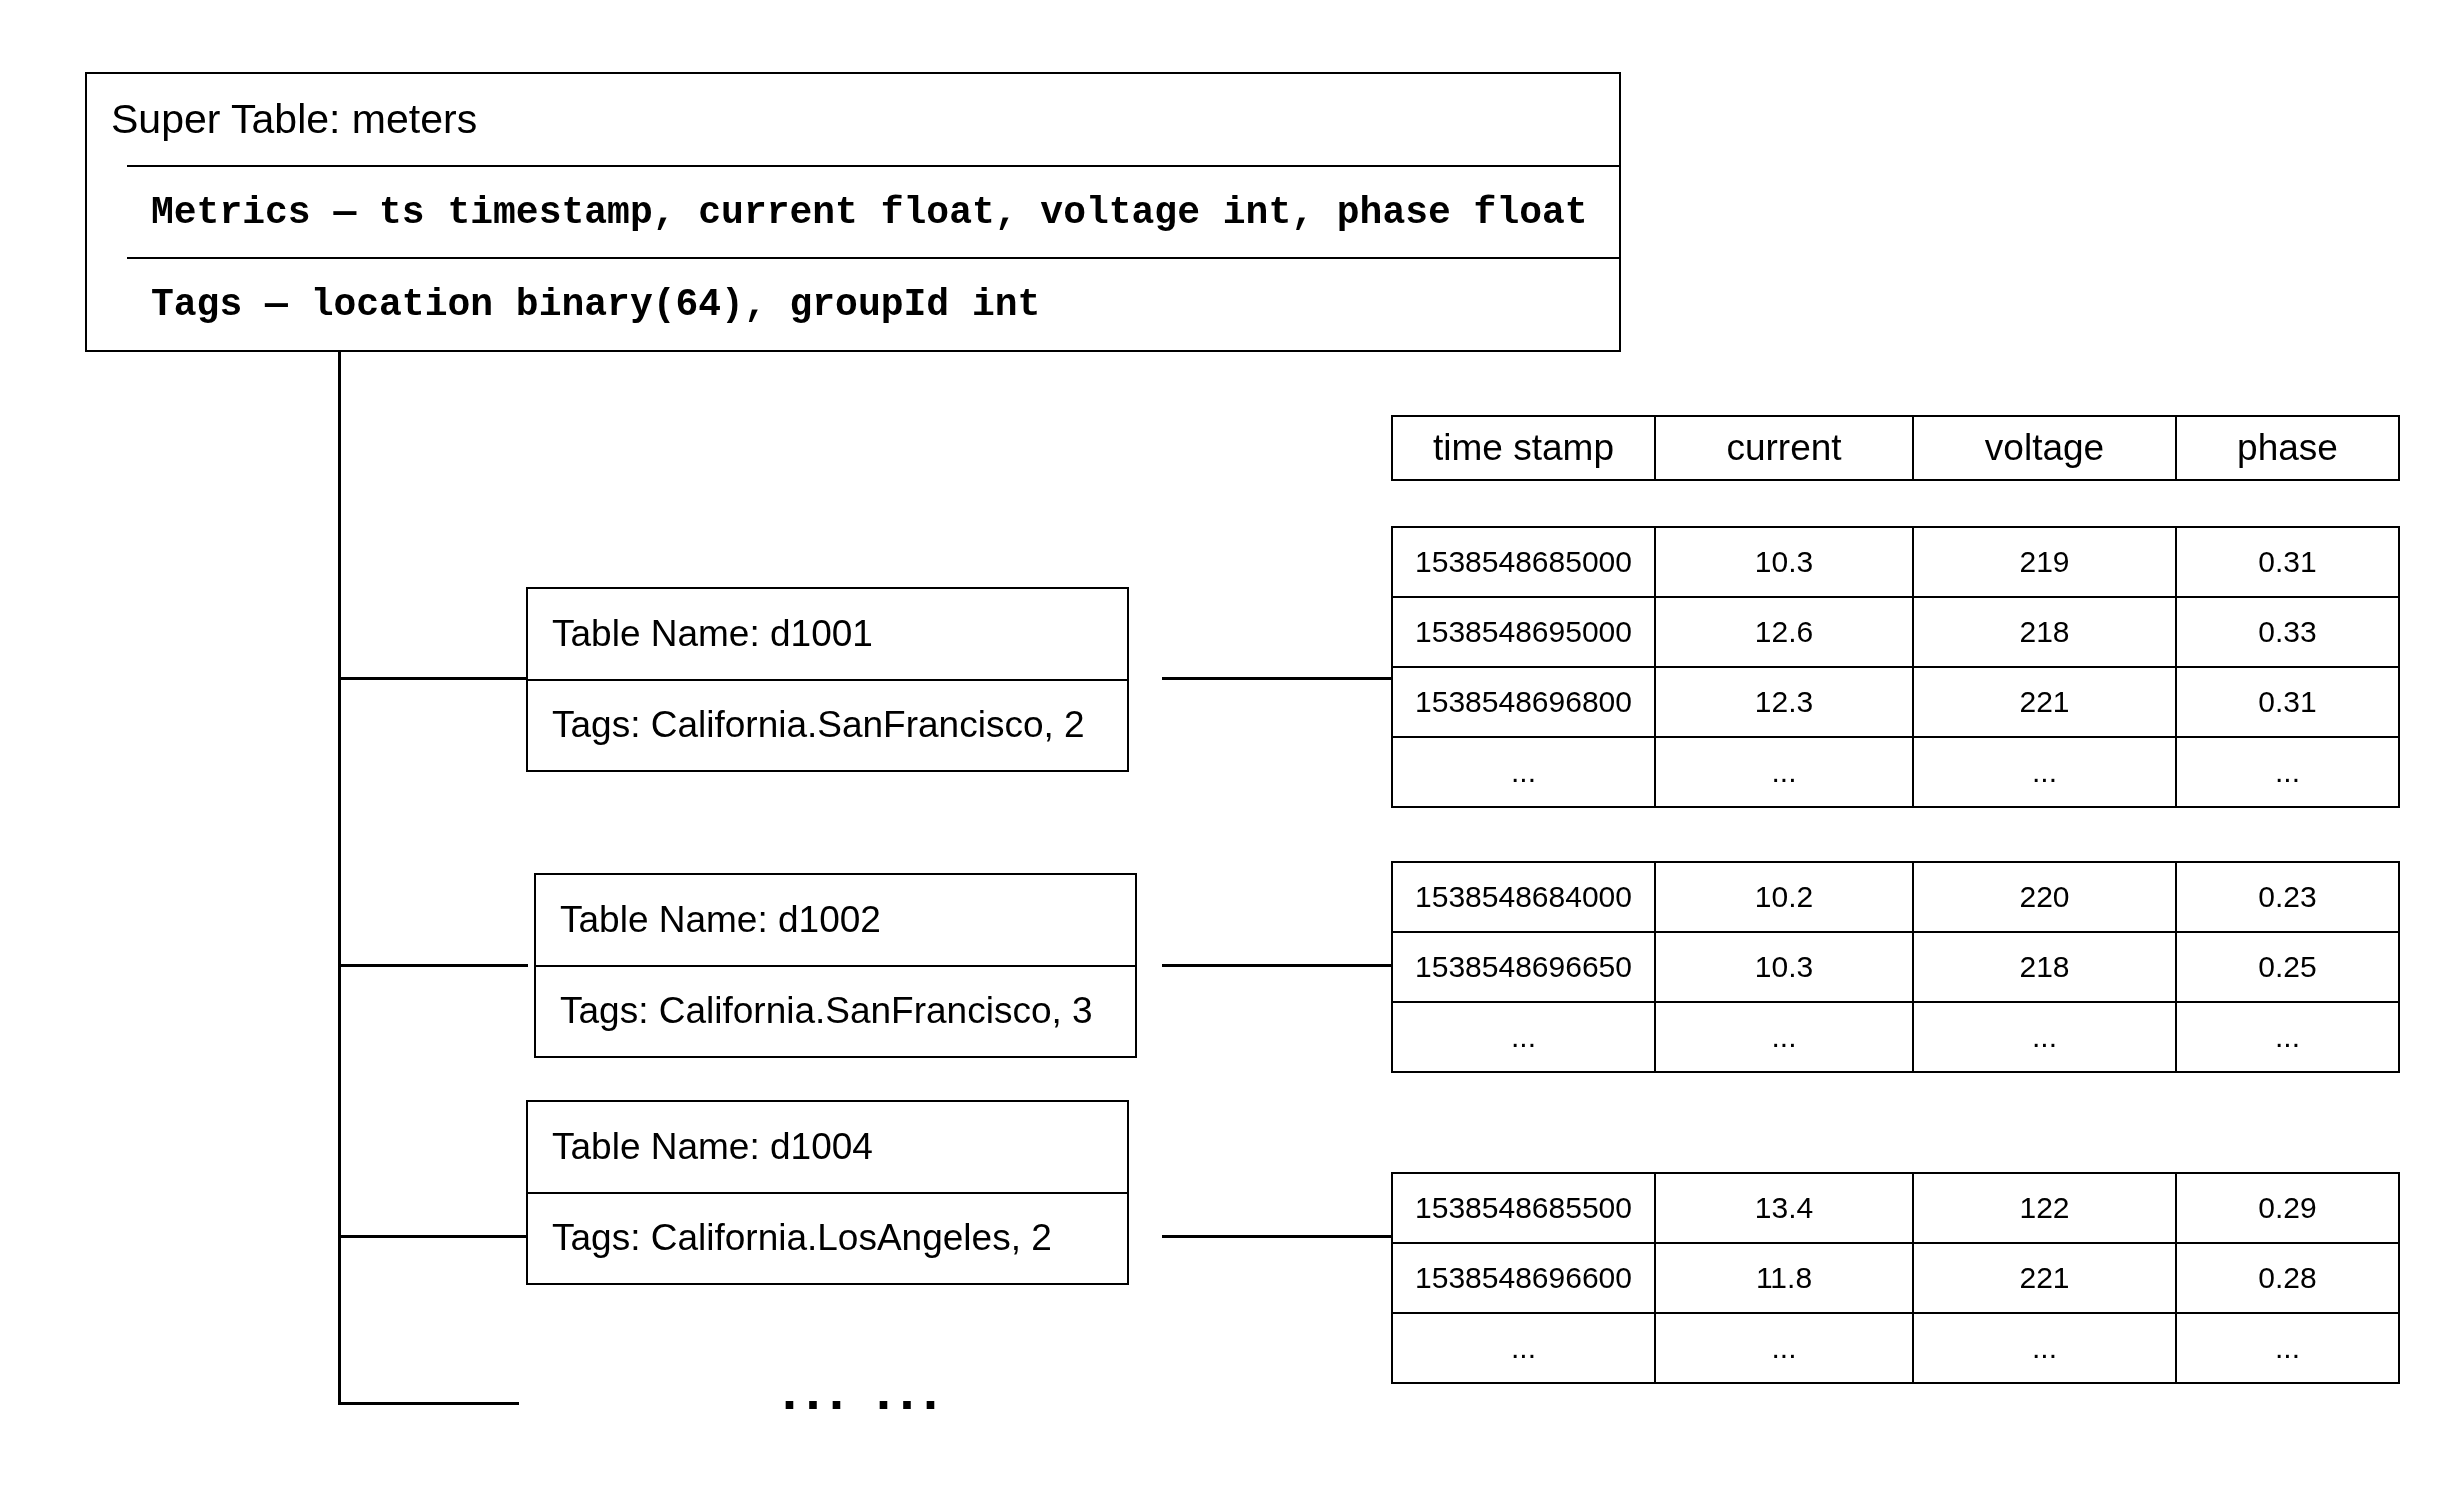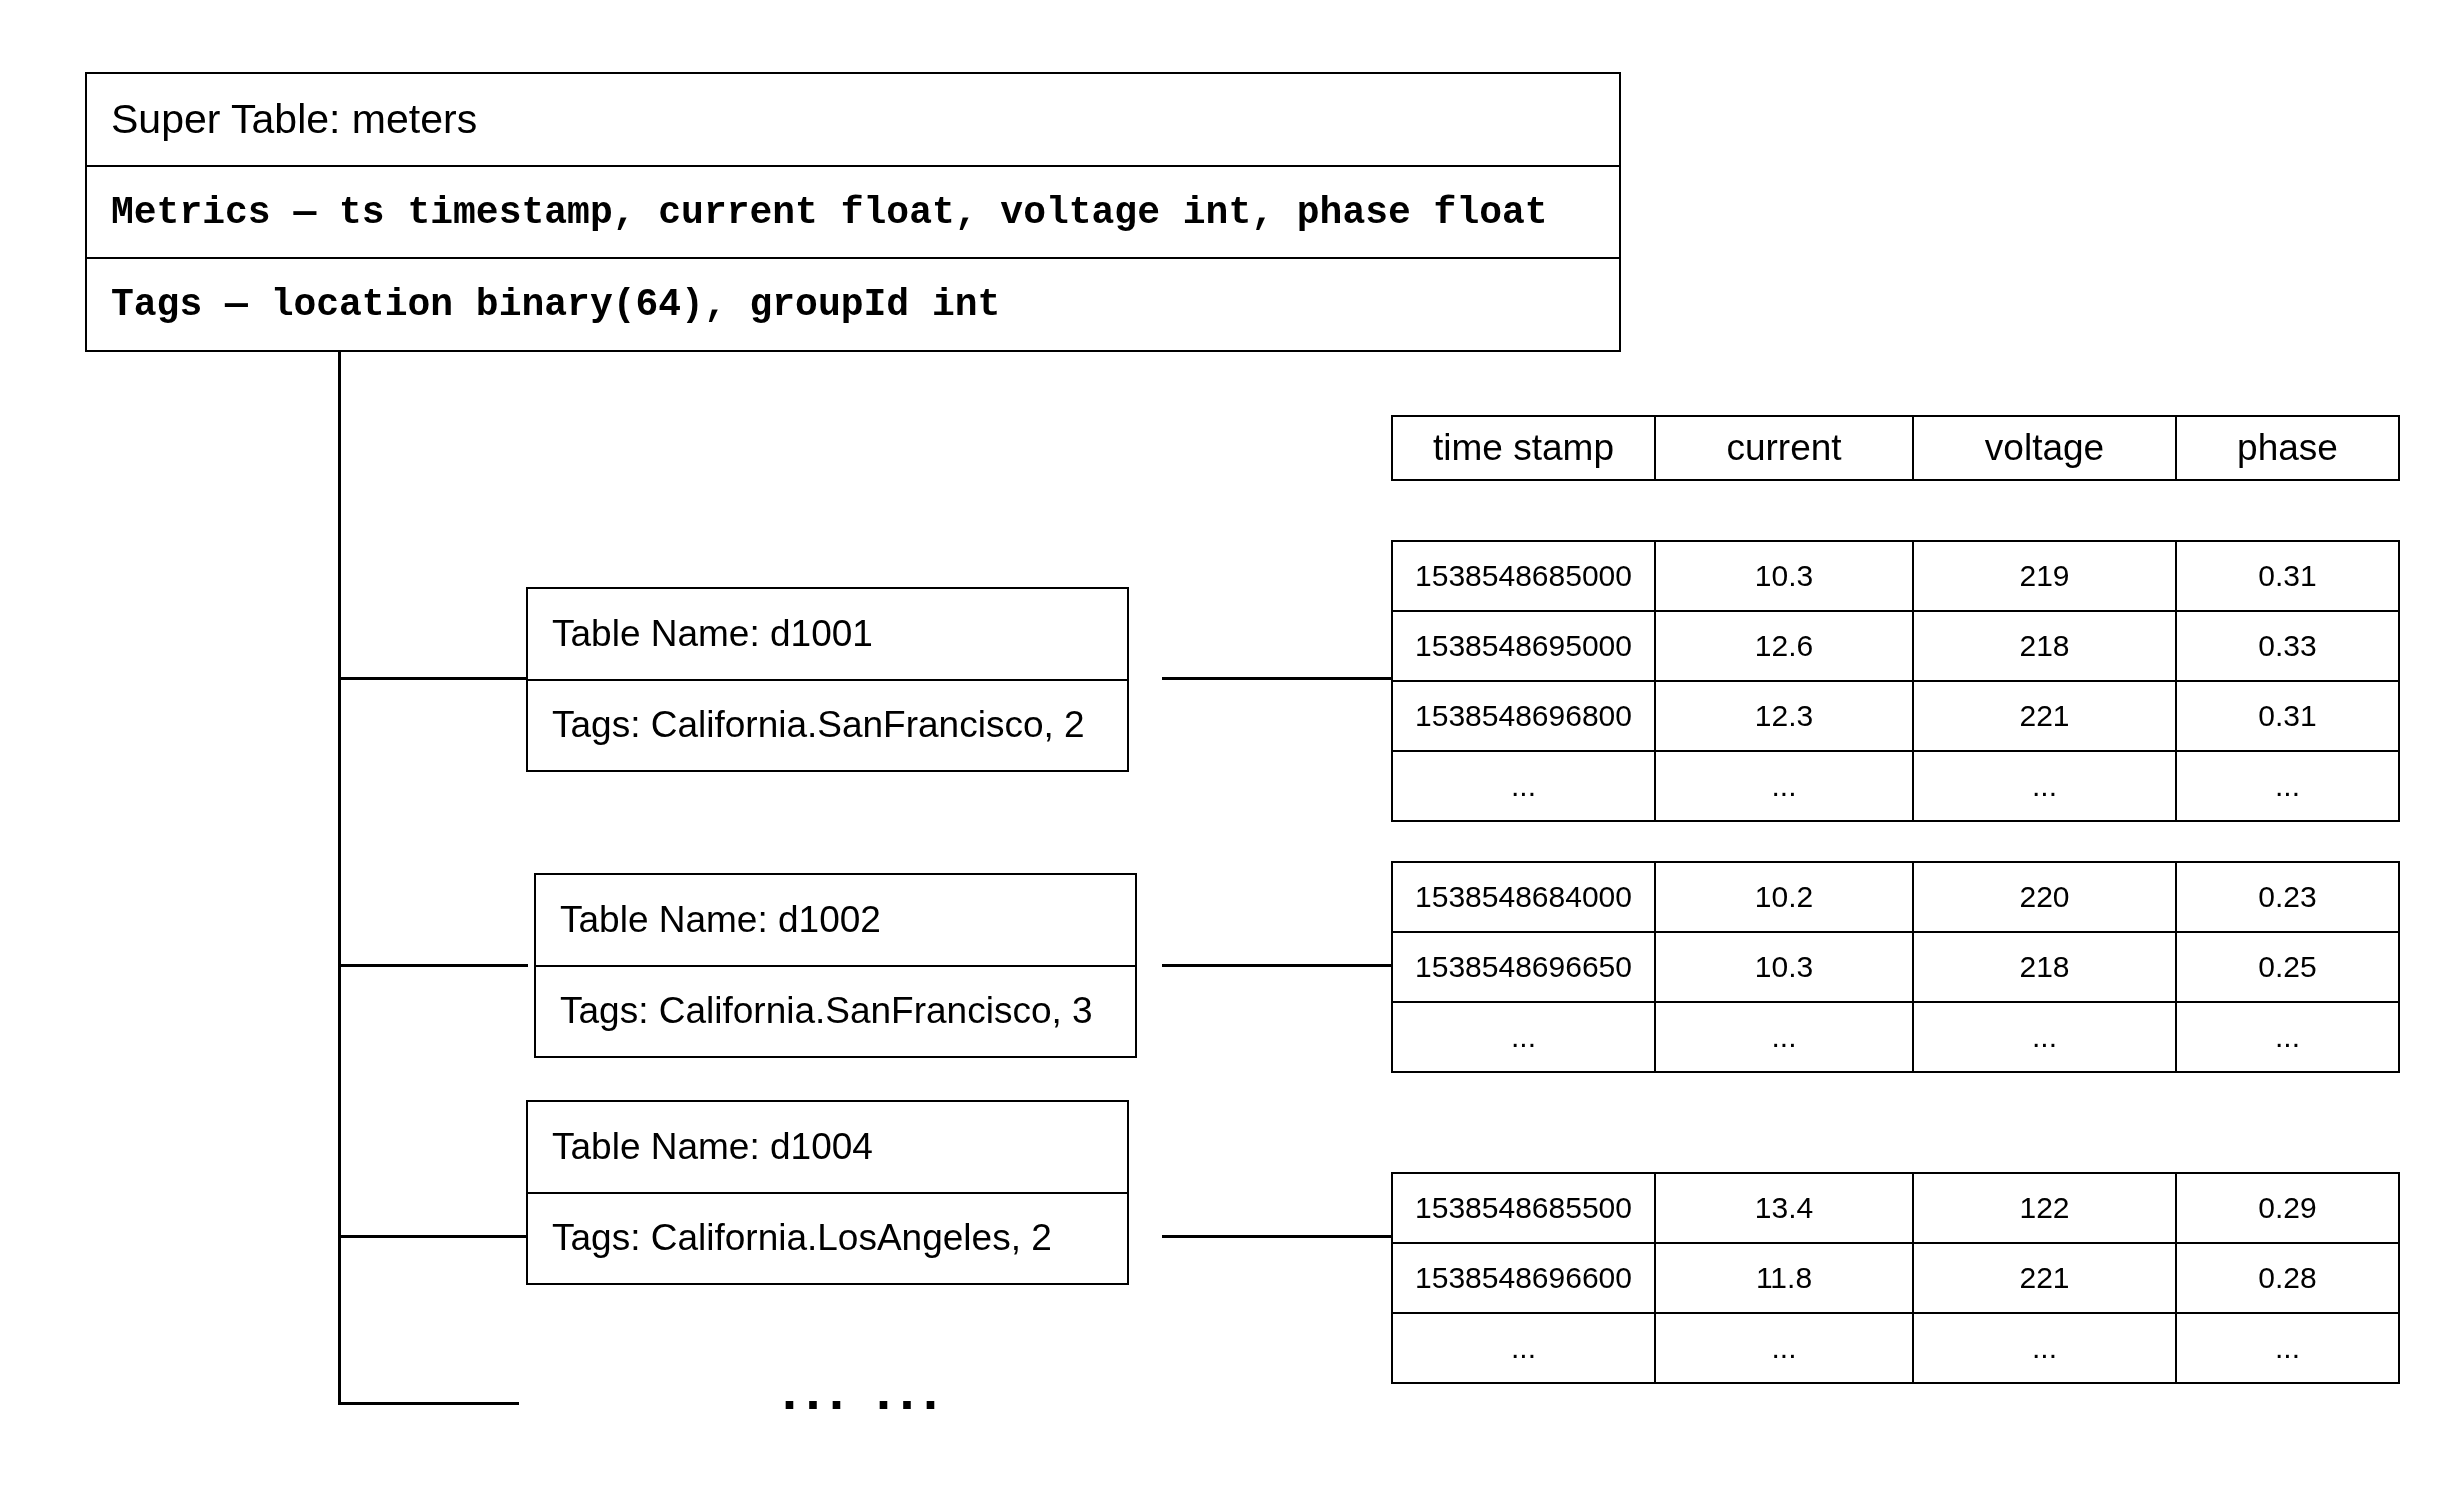--- a/index.html
+++ b/index.html
@@ -12,21 +12,21 @@
   
   .super-box {
     position:absolute; left:85px; top:72px; width:1536px; height:280px;
     border:2.5px solid #000; box-sizing:border-box;
     display:flex; flex-direction:column; background:#fff;
   }
   .super-row {
     flex:1; display:flex; align-items:center; padding-left:24px;
     box-sizing:border-box; white-space:nowrap;
   }
-  .super-row + .super-row { border-top:2.5px solid #000; }
+  .super-row + .super-row { border-top:2.5px solid #000;margin-left:40px; }
   .super-title { font-size:41px; }
   .super-mono {
     font-family:"Liberation Mono", "DejaVu Sans Mono", monospace;
     font-weight:bold; font-size:38px;
   }
 
   
   .line { position:absolute; background:#000; }
   .trunk        { left:338px; top:352px;  width:2.5px;   height:1053px; }
   .branch-l-1   { left:338px; top:677px;  width:190px; height:2.5px; }
@@ -61,21 +61,21 @@
     border:2.5px solid #000; text-align:center; vertical-align:middle;
     padding:0; overflow:hidden; white-space:nowrap;
   }
   table.dtable th { font-size:37px; font-weight:normal; height:62px; }
   table.dtable td { font-size:30px; height:68px; }
   .col-ts  { width:263px; }
   .col-cur { width:258px; }
   .col-vol { width:263px; }
   .col-ph  { width:223px; }
   .hdr-table { left:1391px; top:415px; }
-  .t1 { left:1391px; top:540px; }
+  .t1 { left:1391px; top:526px; }
   .t2 { left:1391px; top:861px; }
   .t3 { left:1391px; top:1131px;margin-top:41px; }
 
   
   .more {
     position:absolute; left:782px; top:1363px;
     font-size:54px; font-weight:bold; letter-spacing:8.5px;
     line-height:54px; white-space:nowrap;
   }
 </style>

